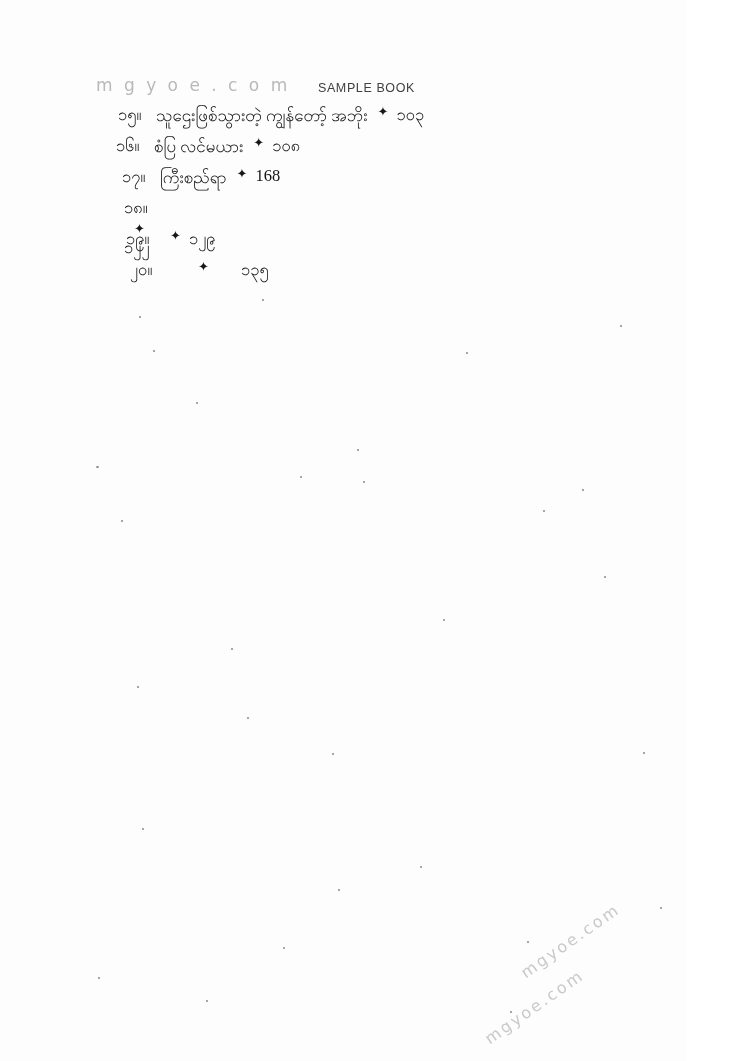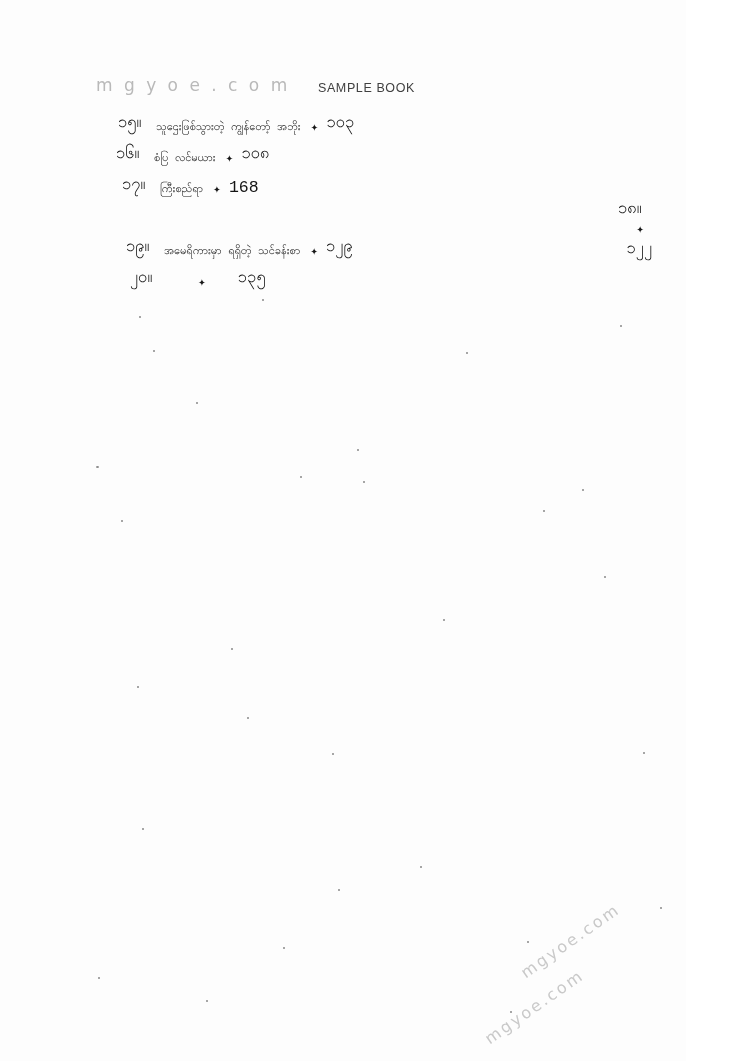--- a/index.html
+++ b/index.html
@@ -58,37 +58,37 @@
 
   .toc {
     position: absolute;
     left: 112px;
     top: 104px;
     width: 540px;
   }
 
   .toc-row {
     display: flex;
-    align-items: flex-end;
+    align-items: flex-start;
     height: 31px;
     white-space: nowrap;
     color: #141414;
     font-size: 16.5px;
-    font-family: Liberation Mono, monospace;
+    font-family: Liberation Serif, serif;
   }
 
   .toc-num {
     min-width: 34px;
     text-align: left;
     font-size: 16.5px;
   }
 
   .toc-title {
     margin-left: 4px;
-    font-size: 11px;
+    font-size: 17px;
   }
 
   .toc-sep {
     margin: 0 8px 0 10px;
     font-size: 13px;
     color: #171717;
   }
 
   .toc-page {
     font-size: 16.5px;
@@ -195,21 +195,20 @@
     </div>
 
     <div class="toc-row r3">
       <span class="toc-num">၁၈။</span>
       <span class="toc-sep">✦</span>
       <span class="toc-page">၁၂၂</span>
     </div>
 
     <div class="toc-row r4">
       <span class="toc-num">၁၉။</span>
-      <span class="toc-title">အမေရိကားမှာ ရရှိတဲ့ သင်ခန်းစာ</span>
       <span class="toc-sep">✦</span>
       <span class="toc-page">၁၂၉</span>
     </div>
 
     <div class="toc-row r5">
       <span class="toc-num">၂၀။</span>
       <span class="toc-sep">✦</span>
       <span class="toc-page">၁၃၅</span>
     </div>
 

